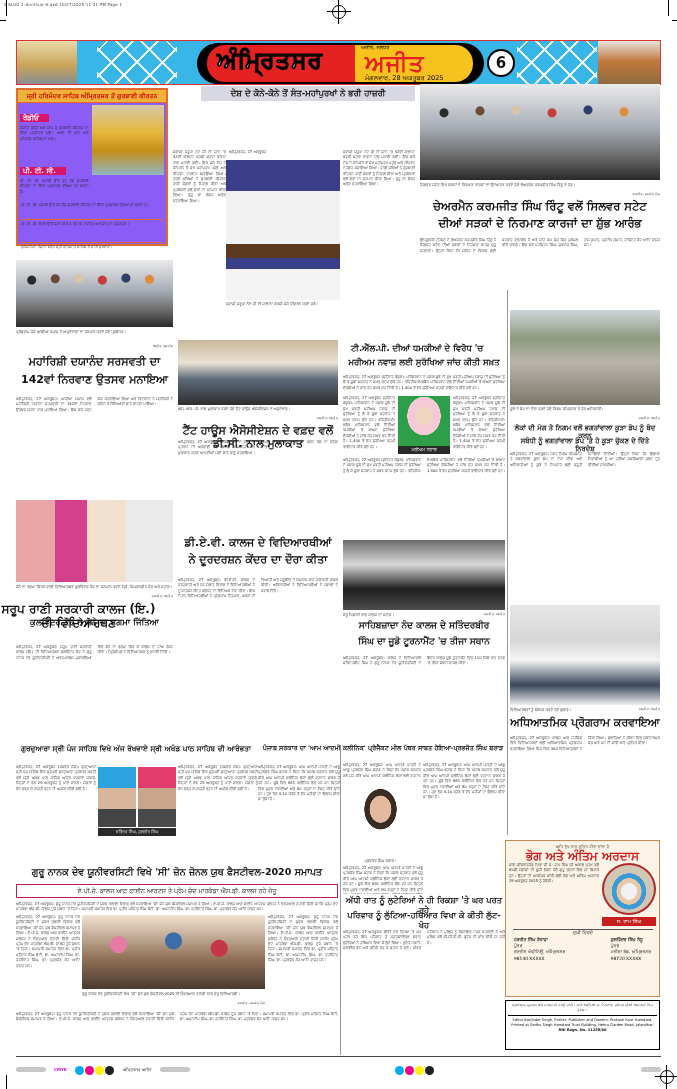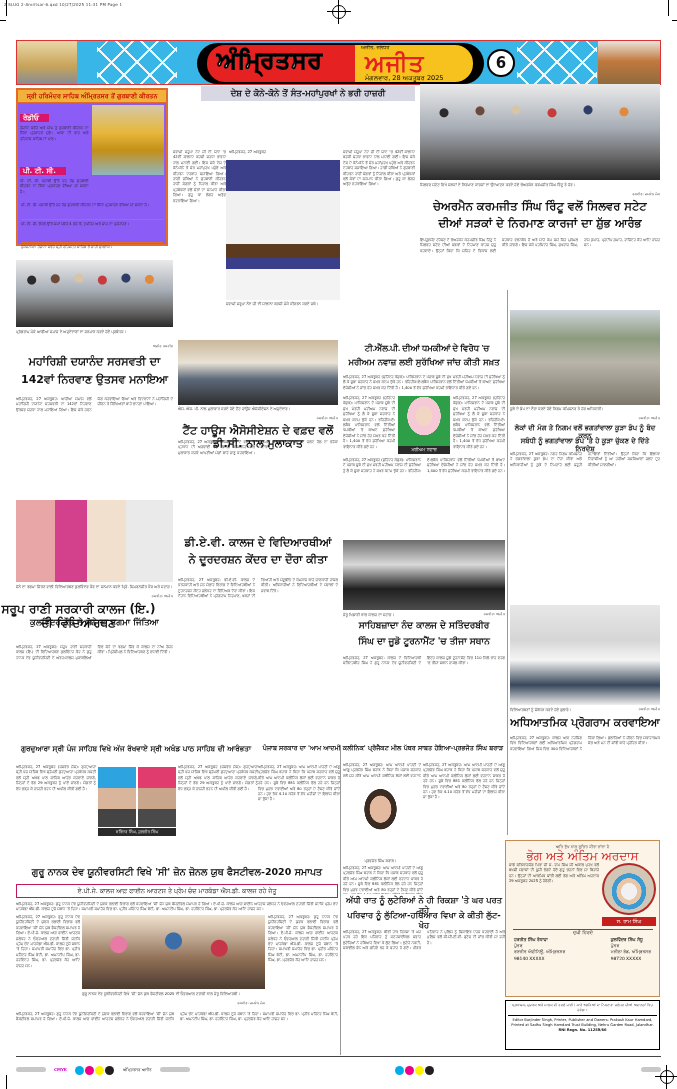--- a/index.html
+++ b/index.html
@@ -71,21 +71,21 @@
   .ph-gt { background: linear-gradient(180deg,#d5c8a8 0%,#e6b73a 40%,#c48f17 65%,#8fb6c1 100%); }
   .ph-elder { background: radial-gradient(ellipse at 50% 55%, #f1f1f1 0 22%, #e8c7a9 23% 35%, #3a9bd5 36% 48%, #d2c7b4 49% 100%); }
 
   
   .gtbox { left: 16px; top: 88px; width: 152px; height: 158px; border: 2px solid #e06b2b; background: #8b5cf6; }
   .gtbox .head { background: #f0b23b; color: #c00; font-size: 6.3px; font-weight: bold; text-align: center; padding: 2px 0; border-bottom: 1px solid #e06b2b; }
   .tag { display: inline-block; background: #d9156b; color: #fff; font-weight: bold; font-size: 7px; padding: 0 10px 0 3px; }
 
   
   .ad { left: 505px; top: 840px; width: 155px; height: 157px; border: 1px solid #c58b53; background: #fdf4e8; }
-  .ad .t { color: #d21b1b; font-weight: normal; font-size: 12px; text-align: center; }
+  .ad .t { color: #d21b1b; font-weight: bold; font-size: 12px; text-align: center; }
   .imprint { left: 505px; top: 1000px; width: 155px; height: 50px; border: 1px solid #000; font-size: 3.6px; line-height: 5px; text-align: center; padding: 2px; }
 
   
   .dot { width: 9px; height: 9px; border-radius: 50%; display: inline-block; margin-right: 1px; }
   .greybar { height: 5px; background: #c8c8c8; border-radius: 3px; }
 </style>
 </head>
 <body>
 
 <div class="abs slug">2 SLUG 2-Amritsar-6.qxd  10/27/2025  11:31 PM  Page 1</div>
@@ -152,21 +152,21 @@
 <div class="abs hl" style="left:16px;top:355px;width:157px;font-size:11px;">ਮਹਾਂਰਿਸ਼ੀ ਦਯਾਨੰਦ ਸਰਸਵਤੀ ਦਾ</div>
 <div class="abs hl" style="left:16px;top:373px;width:157px;font-size:11px;">142ਵਾਂ ਨਿਰਵਾਣ ਉਤਸਵ ਮਨਾਇਆ</div>
 <div class="abs body cols2" style="left:16px;top:397px;width:157px;height:85px;">ਅੰਮ੍ਰਿਤਸਰ, 27 ਅਕਤੂਬਰ: ਆਰੀਆ ਸਮਾਜ ਵਲੋਂ ਮਹਾਂਰਿਸ਼ੀ ਦਯਾਨੰਦ ਸਰਸਵਤੀ ਦਾ 142ਵਾਂ ਨਿਰਵਾਣ ਉਤਸਵ ਸ਼ਰਧਾ ਨਾਲ ਮਨਾਇਆ ਗਿਆ। ਇਸ ਮੌਕੇ ਹਵਨ ਯੱਗ ਕਰਵਾਇਆ ਗਿਆ ਅਤੇ ਵਿਦਵਾਨਾਂ ਨੇ ਮਹਾਂਰਿਸ਼ੀ ਦੇ ਜੀਵਨ ਤੇ ਸਿੱਖਿਆਵਾਂ ਬਾਰੇ ਚਾਨਣਾ ਪਾਇਆ।</div>
 
 <div class="abs img ph-room" style="left:178px;top:340px;width:160px;height:65px;"></div>
 <div class="abs cap" style="left:178px;top:406px;width:160px;">ਐਸ. ਐਸ. ਪੀ. ਨਾਲ ਮੁਲਾਕਾਤ ਕਰਦੇ ਹੋਏ ਟੈਂਟ ਹਾਊਸ ਐਸੋਸੀਏਸ਼ਨ ਦੇ ਅਹੁਦੇਦਾਰ।</div>
 <div class="abs credit" style="left:178px;top:416px;width:160px;">ਤਸਵੀਰ: ਅਜੀਤ</div>
 <div class="abs hl" style="left:178px;top:424px;width:160px;font-size:11px;">ਟੈਂਟ ਹਾਊਸ ਐਸੋਸੀਏਸ਼ਨ ਦੇ ਵਫ਼ਦ ਵਲੋਂ ਡੀ.ਸੀ. ਨਾਲ ਮੁਲਾਕਾਤ</div>
 <div class="abs body cols2" style="left:178px;top:440px;width:160px;height:88px;">ਅੰਮ੍ਰਿਤਸਰ, 27 ਅਕਤੂਬਰ: ਐਸੋਸੀਏਸ਼ਨ ਦੇ ਵਫ਼ਦ ਨੇ ਪ੍ਰਧਾਨ ਦੀ ਅਗਵਾਈ ਹੇਠ ਡਿਪਟੀ ਕਮਿਸ਼ਨਰ ਨਾਲ ਮੁਲਾਕਾਤ ਕਰਕੇ ਆਪਣੀਆਂ ਮੰਗਾਂ ਬਾਰੇ ਜਾਣੂ ਕਰਵਾਇਆ। ਡਿਪਟੀ ਕਮਿਸ਼ਨਰ ਨੇ ਮੰਗਾਂ ਦੇ ਜਲਦ ਹੱਲ ਦਾ ਭਰੋਸਾ ਦਿੱਤਾ।</div>
 
-<div class="abs hl" style="left:346px;top:343px;width:162px;font-size:8.5px;font-family:Liberation Serif, serif;">ਟੀ.ਐੱਲ.ਪੀ. ਦੀਆਂ ਧਮਕੀਆਂ ਦੇ ਵਿਰੋਧ 'ਚ</div>
+<div class="abs hl" style="left:336px;top:343px;width:162px;font-size:8.5px;">ਟੀ.ਐੱਲ.ਪੀ. ਦੀਆਂ ਧਮਕੀਆਂ ਦੇ ਵਿਰੋਧ 'ਚ</div>
 <div class="abs hl" style="left:343px;top:357px;width:162px;font-size:8.5px;">ਮਰੀਅਮ ਨਵਾਜ਼ ਲਈ ਸੁਰੱਖਿਆ ਜਾਂਚ ਕੀਤੀ ਸਖ਼ਤ</div>
 <div class="abs body" style="left:343px;top:375px;width:162px;height:20px;">ਅੰਮ੍ਰਿਤਸਰ, 27 ਅਕਤੂਬਰ (ਸੁਰਿੰਦਰ ਕੋਛੜ): ਪਾਕਿਸਤਾਨ ਦੇ ਪੰਜਾਬ ਸੂਬੇ ਦੀ ਮੁੱਖ ਮੰਤਰੀ ਮਰੀਅਮ ਨਵਾਜ਼ ਦੀ ਸੁਰੱਖਿਆ ਨੂੰ ਲੈ ਕੇ ਸੂਬਾ ਸਰਕਾਰ ਨੇ ਸਖ਼ਤ ਕਦਮ ਚੁੱਕੇ ਹਨ। ਤਹਿਰੀਕ-ਏ-ਲਬੈਕ ਪਾਕਿਸਤਾਨ ਵਲੋਂ ਦਿੱਤੀਆਂ ਧਮਕੀਆਂ ਤੋਂ ਬਾਅਦ ਸੁਰੱਖਿਆ ਏਜੰਸੀਆਂ ਨੇ ਜਾਂਚ ਹੋਰ ਸਖ਼ਤ ਕਰ ਦਿੱਤੀ ਹੈ। 1,400 ਤੋਂ ਵੱਧ ਸੁਰੱਖਿਆ ਕਰਮੀ ਤਾਇਨਾਤ ਕੀਤੇ ਗਏ ਹਨ।</div>
 <div class="abs body" style="left:343px;top:396px;width:52px;height:60px;">ਅੰਮ੍ਰਿਤਸਰ, 27 ਅਕਤੂਬਰ (ਸੁਰਿੰਦਰ ਕੋਛੜ): ਪਾਕਿਸਤਾਨ ਦੇ ਪੰਜਾਬ ਸੂਬੇ ਦੀ ਮੁੱਖ ਮੰਤਰੀ ਮਰੀਅਮ ਨਵਾਜ਼ ਦੀ ਸੁਰੱਖਿਆ ਨੂੰ ਲੈ ਕੇ ਸੂਬਾ ਸਰਕਾਰ ਨੇ ਸਖ਼ਤ ਕਦਮ ਚੁੱਕੇ ਹਨ। ਤਹਿਰੀਕ-ਏ-ਲਬੈਕ ਪਾਕਿਸਤਾਨ ਵਲੋਂ ਦਿੱਤੀਆਂ ਧਮਕੀਆਂ ਤੋਂ ਬਾਅਦ ਸੁਰੱਖਿਆ ਏਜੰਸੀਆਂ ਨੇ ਜਾਂਚ ਹੋਰ ਸਖ਼ਤ ਕਰ ਦਿੱਤੀ ਹੈ। 1,400 ਤੋਂ ਵੱਧ ਸੁਰੱਖਿਆ ਕਰਮੀ ਤਾਇਨਾਤ ਕੀਤੇ ਗਏ ਹਨ।</div>
 <div class="abs img ph-portrait" style="left:398px;top:396px;width:52px;height:50px;"></div>
 <div class="abs" style="left:398px;top:446px;width:52px;height:8px;background:#2a2a2a;color:#fff;font-size:4.5px;text-align:center;line-height:8px;">ਮਰੀਅਮ ਨਵਾਜ਼</div>
 <div class="abs body" style="left:453px;top:396px;width:52px;height:60px;">ਅੰਮ੍ਰਿਤਸਰ, 27 ਅਕਤੂਬਰ (ਸੁਰਿੰਦਰ ਕੋਛੜ): ਪਾਕਿਸਤਾਨ ਦੇ ਪੰਜਾਬ ਸੂਬੇ ਦੀ ਮੁੱਖ ਮੰਤਰੀ ਮਰੀਅਮ ਨਵਾਜ਼ ਦੀ ਸੁਰੱਖਿਆ ਨੂੰ ਲੈ ਕੇ ਸੂਬਾ ਸਰਕਾਰ ਨੇ ਸਖ਼ਤ ਕਦਮ ਚੁੱਕੇ ਹਨ। ਤਹਿਰੀਕ-ਏ-ਲਬੈਕ ਪਾਕਿਸਤਾਨ ਵਲੋਂ ਦਿੱਤੀਆਂ ਧਮਕੀਆਂ ਤੋਂ ਬਾਅਦ ਸੁਰੱਖਿਆ ਏਜੰਸੀਆਂ ਨੇ ਜਾਂਚ ਹੋਰ ਸਖ਼ਤ ਕਰ ਦਿੱਤੀ ਹੈ। 1,400 ਤੋਂ ਵੱਧ ਸੁਰੱਖਿਆ ਕਰਮੀ ਤਾਇਨਾਤ ਕੀਤੇ ਗਏ ਹਨ।</div>
 <div class="abs body cols2" style="left:343px;top:458px;width:162px;height:24px;">ਅੰਮ੍ਰਿਤਸਰ, 27 ਅਕਤੂਬਰ (ਸੁਰਿੰਦਰ ਕੋਛੜ): ਪਾਕਿਸਤਾਨ ਦੇ ਪੰਜਾਬ ਸੂਬੇ ਦੀ ਮੁੱਖ ਮੰਤਰੀ ਮਰੀਅਮ ਨਵਾਜ਼ ਦੀ ਸੁਰੱਖਿਆ ਨੂੰ ਲੈ ਕੇ ਸੂਬਾ ਸਰਕਾਰ ਨੇ ਸਖ਼ਤ ਕਦਮ ਚੁੱਕੇ ਹਨ। ਤਹਿਰੀਕ-ਏ-ਲਬੈਕ ਪਾਕਿਸਤਾਨ ਵਲੋਂ ਦਿੱਤੀਆਂ ਧਮਕੀਆਂ ਤੋਂ ਬਾਅਦ ਸੁਰੱਖਿਆ ਏਜੰਸੀਆਂ ਨੇ ਜਾਂਚ ਹੋਰ ਸਖ਼ਤ ਕਰ ਦਿੱਤੀ ਹੈ। 1,400 ਤੋਂ ਵੱਧ ਸੁਰੱਖਿਆ ਕਰਮੀ ਤਾਇਨਾਤ ਕੀਤੇ ਗਏ ਹਨ।</div>
 
 <div class="abs img ph-quarry" style="left:510px;top:310px;width:150px;height:95px;"></div>
 <div class="abs cap" style="left:510px;top:406px;width:150px;">ਕੂੜੇ ਦੇ ਡੰਪ ਦਾ ਦੌਰਾ ਕਰਦੇ ਹੋਏ ਨਿਗਮ ਕਮਿਸ਼ਨਰ ਤੇ ਹੋਰ ਅਧਿਕਾਰੀ।</div>

